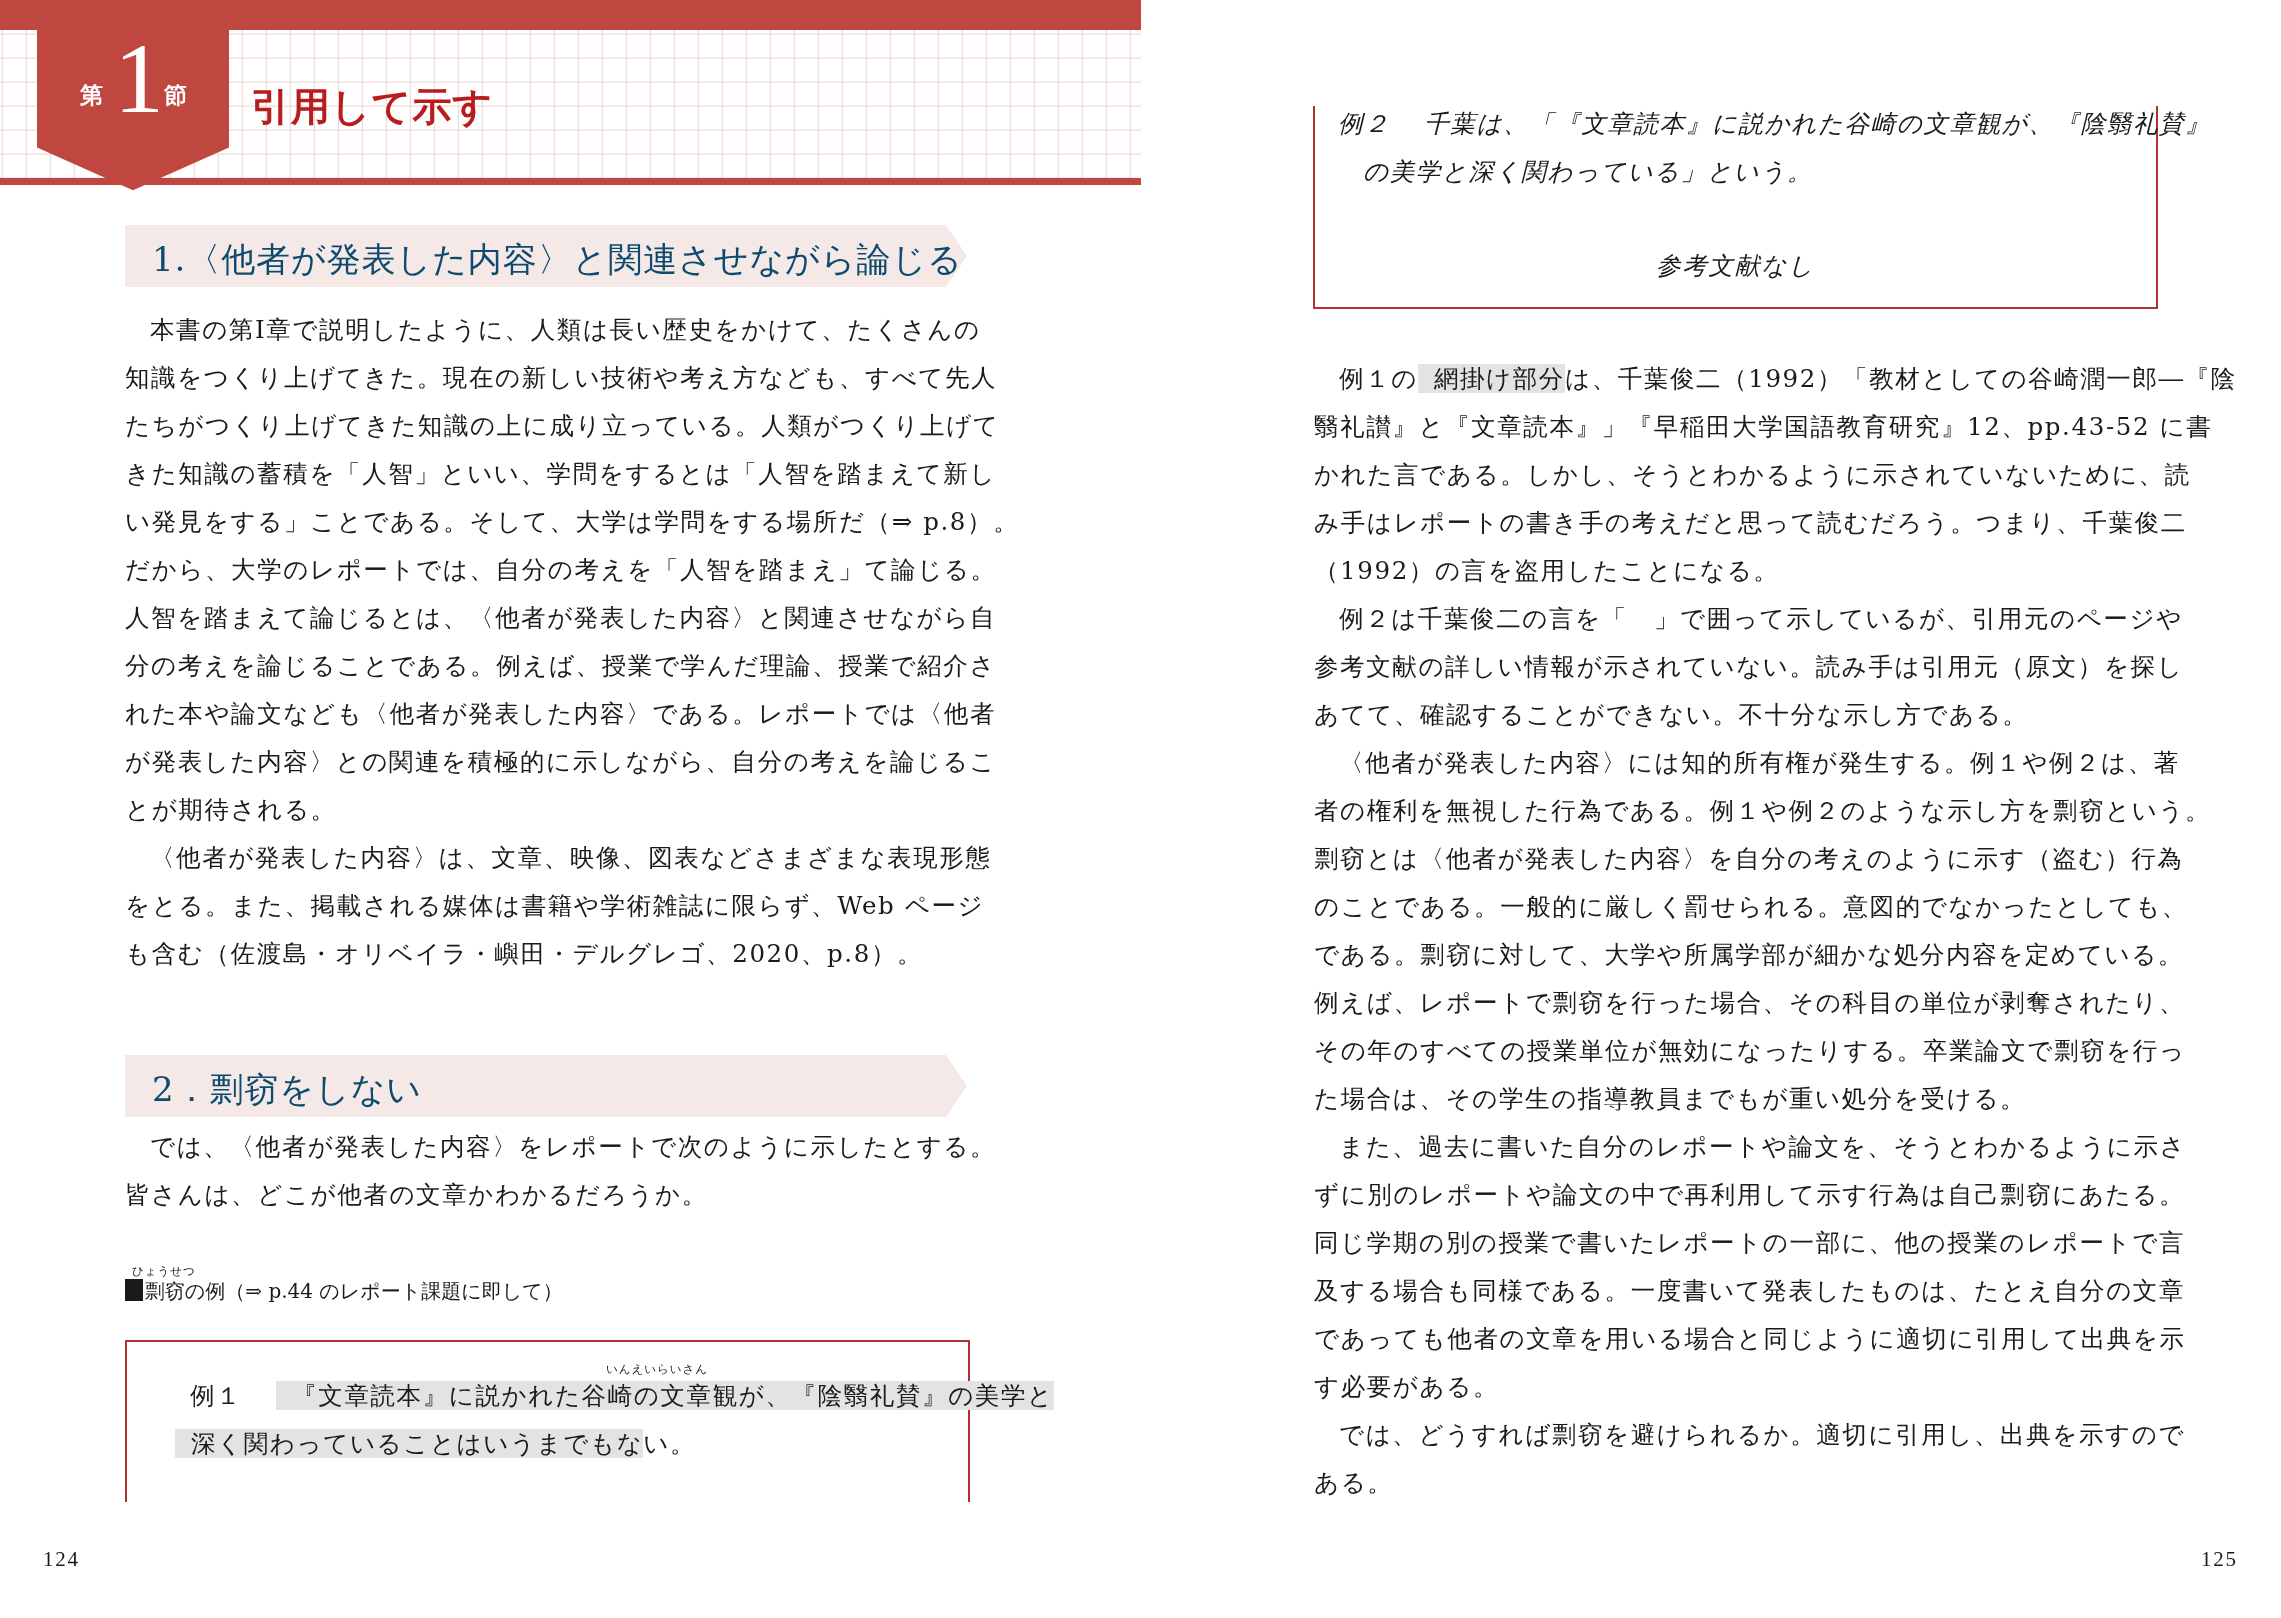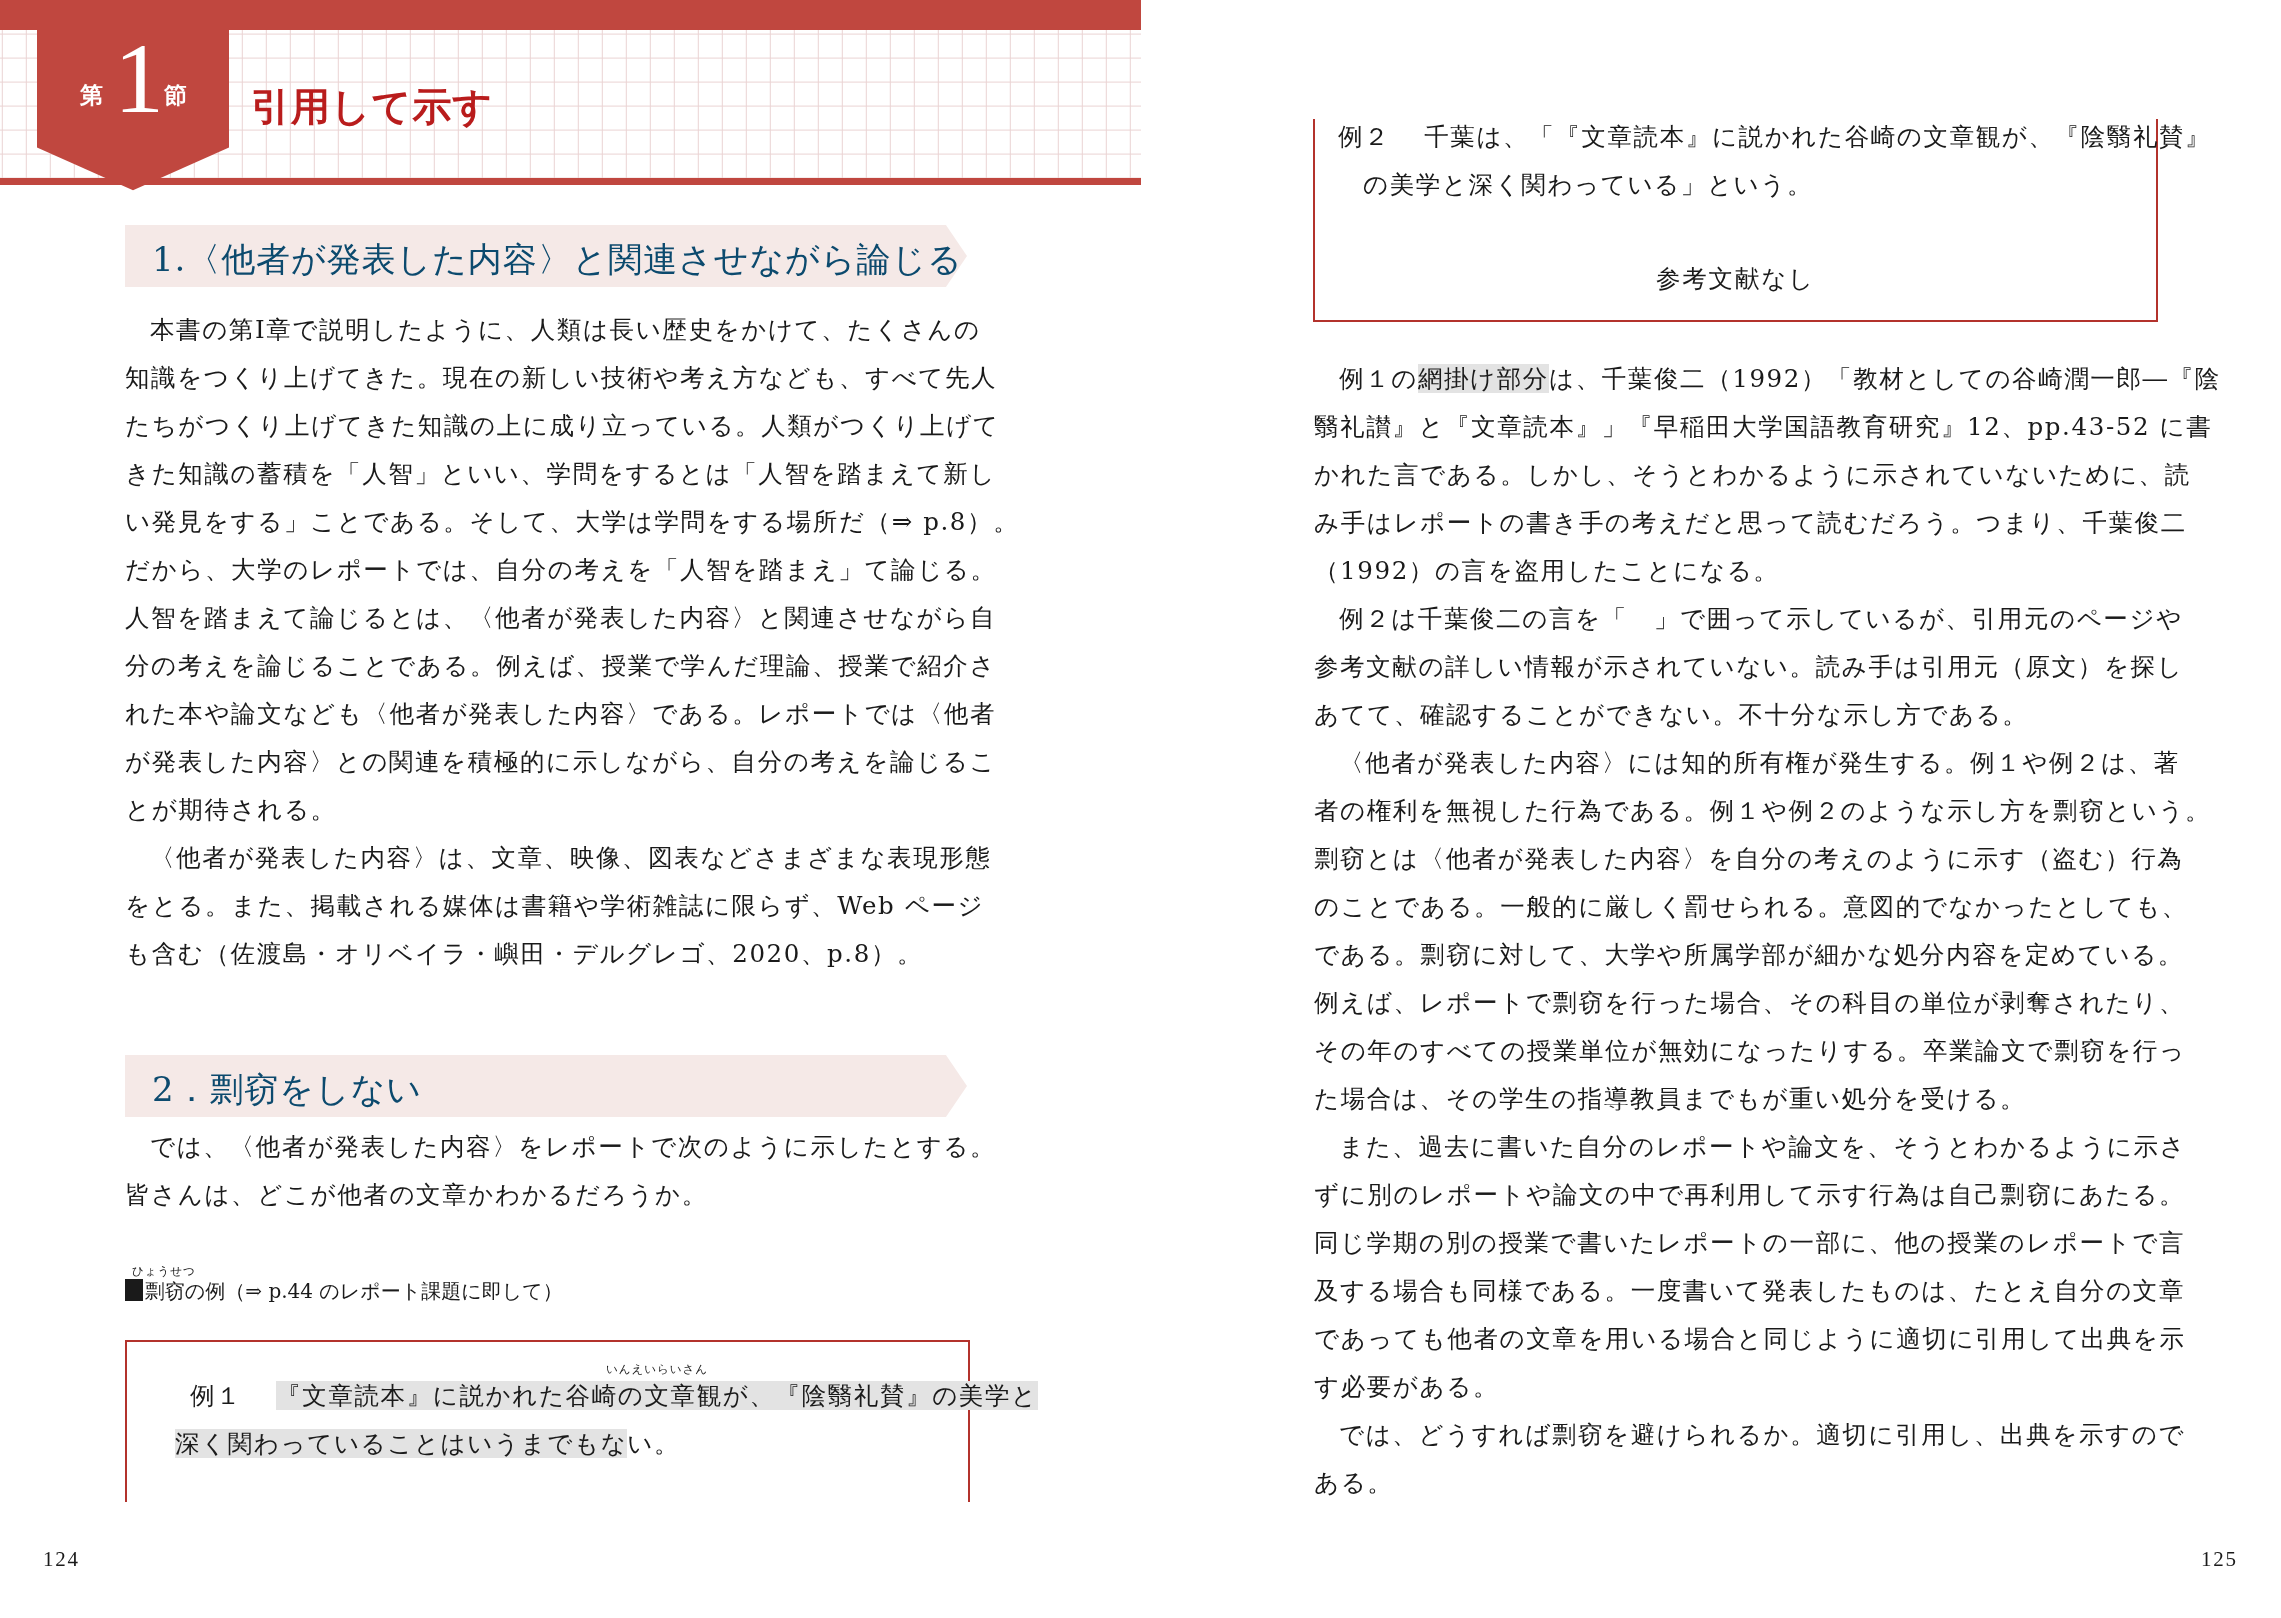--- a/index.html
+++ b/index.html
@@ -62,23 +62,23 @@
   .subhead {
     position:absolute; left:125px; top:1273px; font-size:20px; line-height:36px;
   }
   .subhead .sq { display:inline-block; width:18px; height:21.4px; background:#1a1a1a; vertical-align:-2.7px; margin-right:1.8px; }
   .ruby-mark { position:absolute; left:132px; top:1264px; font-size:11.6px; letter-spacing:0.9px; }
 
   .ex-box {
     position:absolute; border:2.7px solid #b3322c; background:#fff;
   }
   .ex1 { left:125px; top:1340px; width:841px; height:160px; border-bottom:none; }
-  .ex2 { left:1313px; top:119px; width:841px; height:201px; border-top:none; }
+  .ex2 { left:1313px; top:106px; width:841px; height:201px; border-top:none;font-style:italic; }
   .ex-line { position:absolute; font-size:24.5px; line-height:36px; letter-spacing:1.6px; white-space:nowrap; }
-  .hl { background:#e3e3e3; }
+  .hl { background:#e3e3e3;padding-left:16px; }
   .ruby-small { position:absolute; font-size:11.6px; letter-spacing:0.9px; }
   .ex-center { position:absolute; left:0; width:100%; text-align:center; font-size:24.5px; letter-spacing:1.8px; }
 
   .right-body { left:1314px; top:355px; }
 
   .pnum { position:absolute; top:1547px; font-family:"Liberation Serif","DejaVu Serif",serif; font-size:21px; letter-spacing:1.8px; }
   .pnum-left { left:43px; }
   .pnum-right { left:2201px; }
 </style>
 </head>

